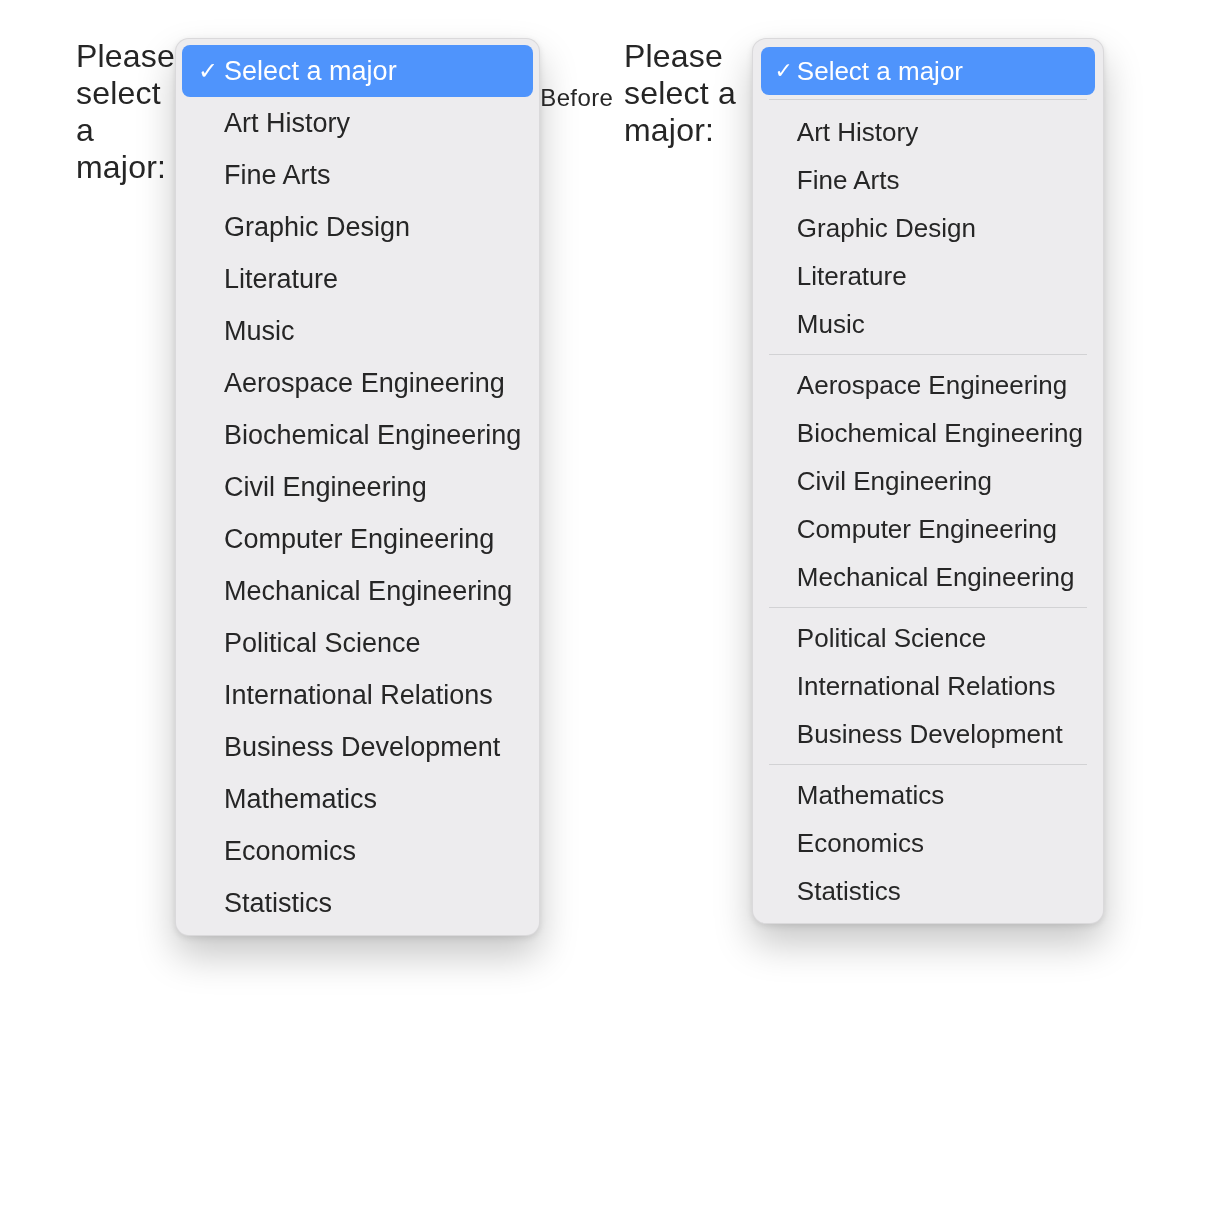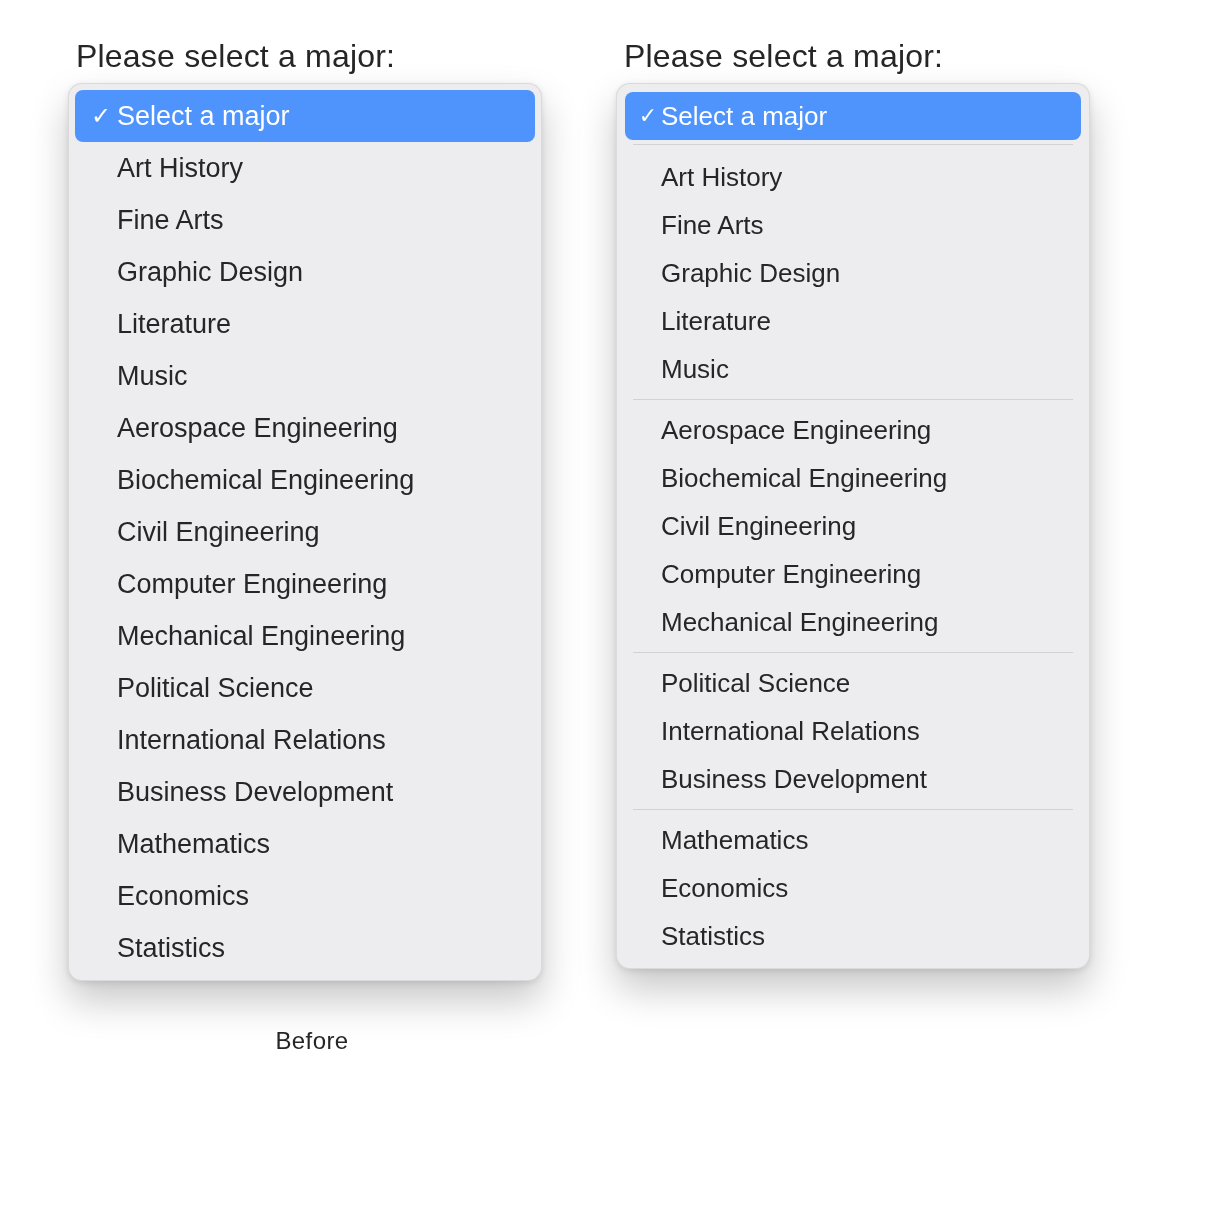--- a/index.html
+++ b/index.html
@@ -5,21 +5,21 @@
   :root{
     --blue:#4F94FC;
     --menu-bg:#edecee;
     --text:#262626;
     --sep:#d2d2d4;
   }
   *{box-sizing:border-box;}
   html,body{margin:0;padding:0;background:#ffffff;font-family:-apple-system,BlinkMacSystemFont,"Segoe UI",Helvetica,Arial,sans-serif;color:var(--text);}
   body{width:1205px;min-height:1222px;}
   .stage{display:flex;gap:60px;padding:38px 68px 0 68px;align-items:flex-start;}
-  .column{flex:0 0 auto;width:488px;display:flex;flex-direction:column;}
+  .column{flex:0 0 auto;width:488px;display:flex;flex-direction:row;}
   .prompt{font-size:32px;letter-spacing:0.2px;margin:0 0 8px 8px;font-weight:400;}
   .popup{
     background:var(--menu-bg);
     border:1px solid rgba(0,0,0,0.08);
     border-radius:14px;
     box-shadow:0 20px 38px rgba(0,0,0,0.22),0 2px 6px rgba(0,0,0,0.10);
     padding:6px;
     width:474px;
   }
   .popup.after{padding:8px;}

